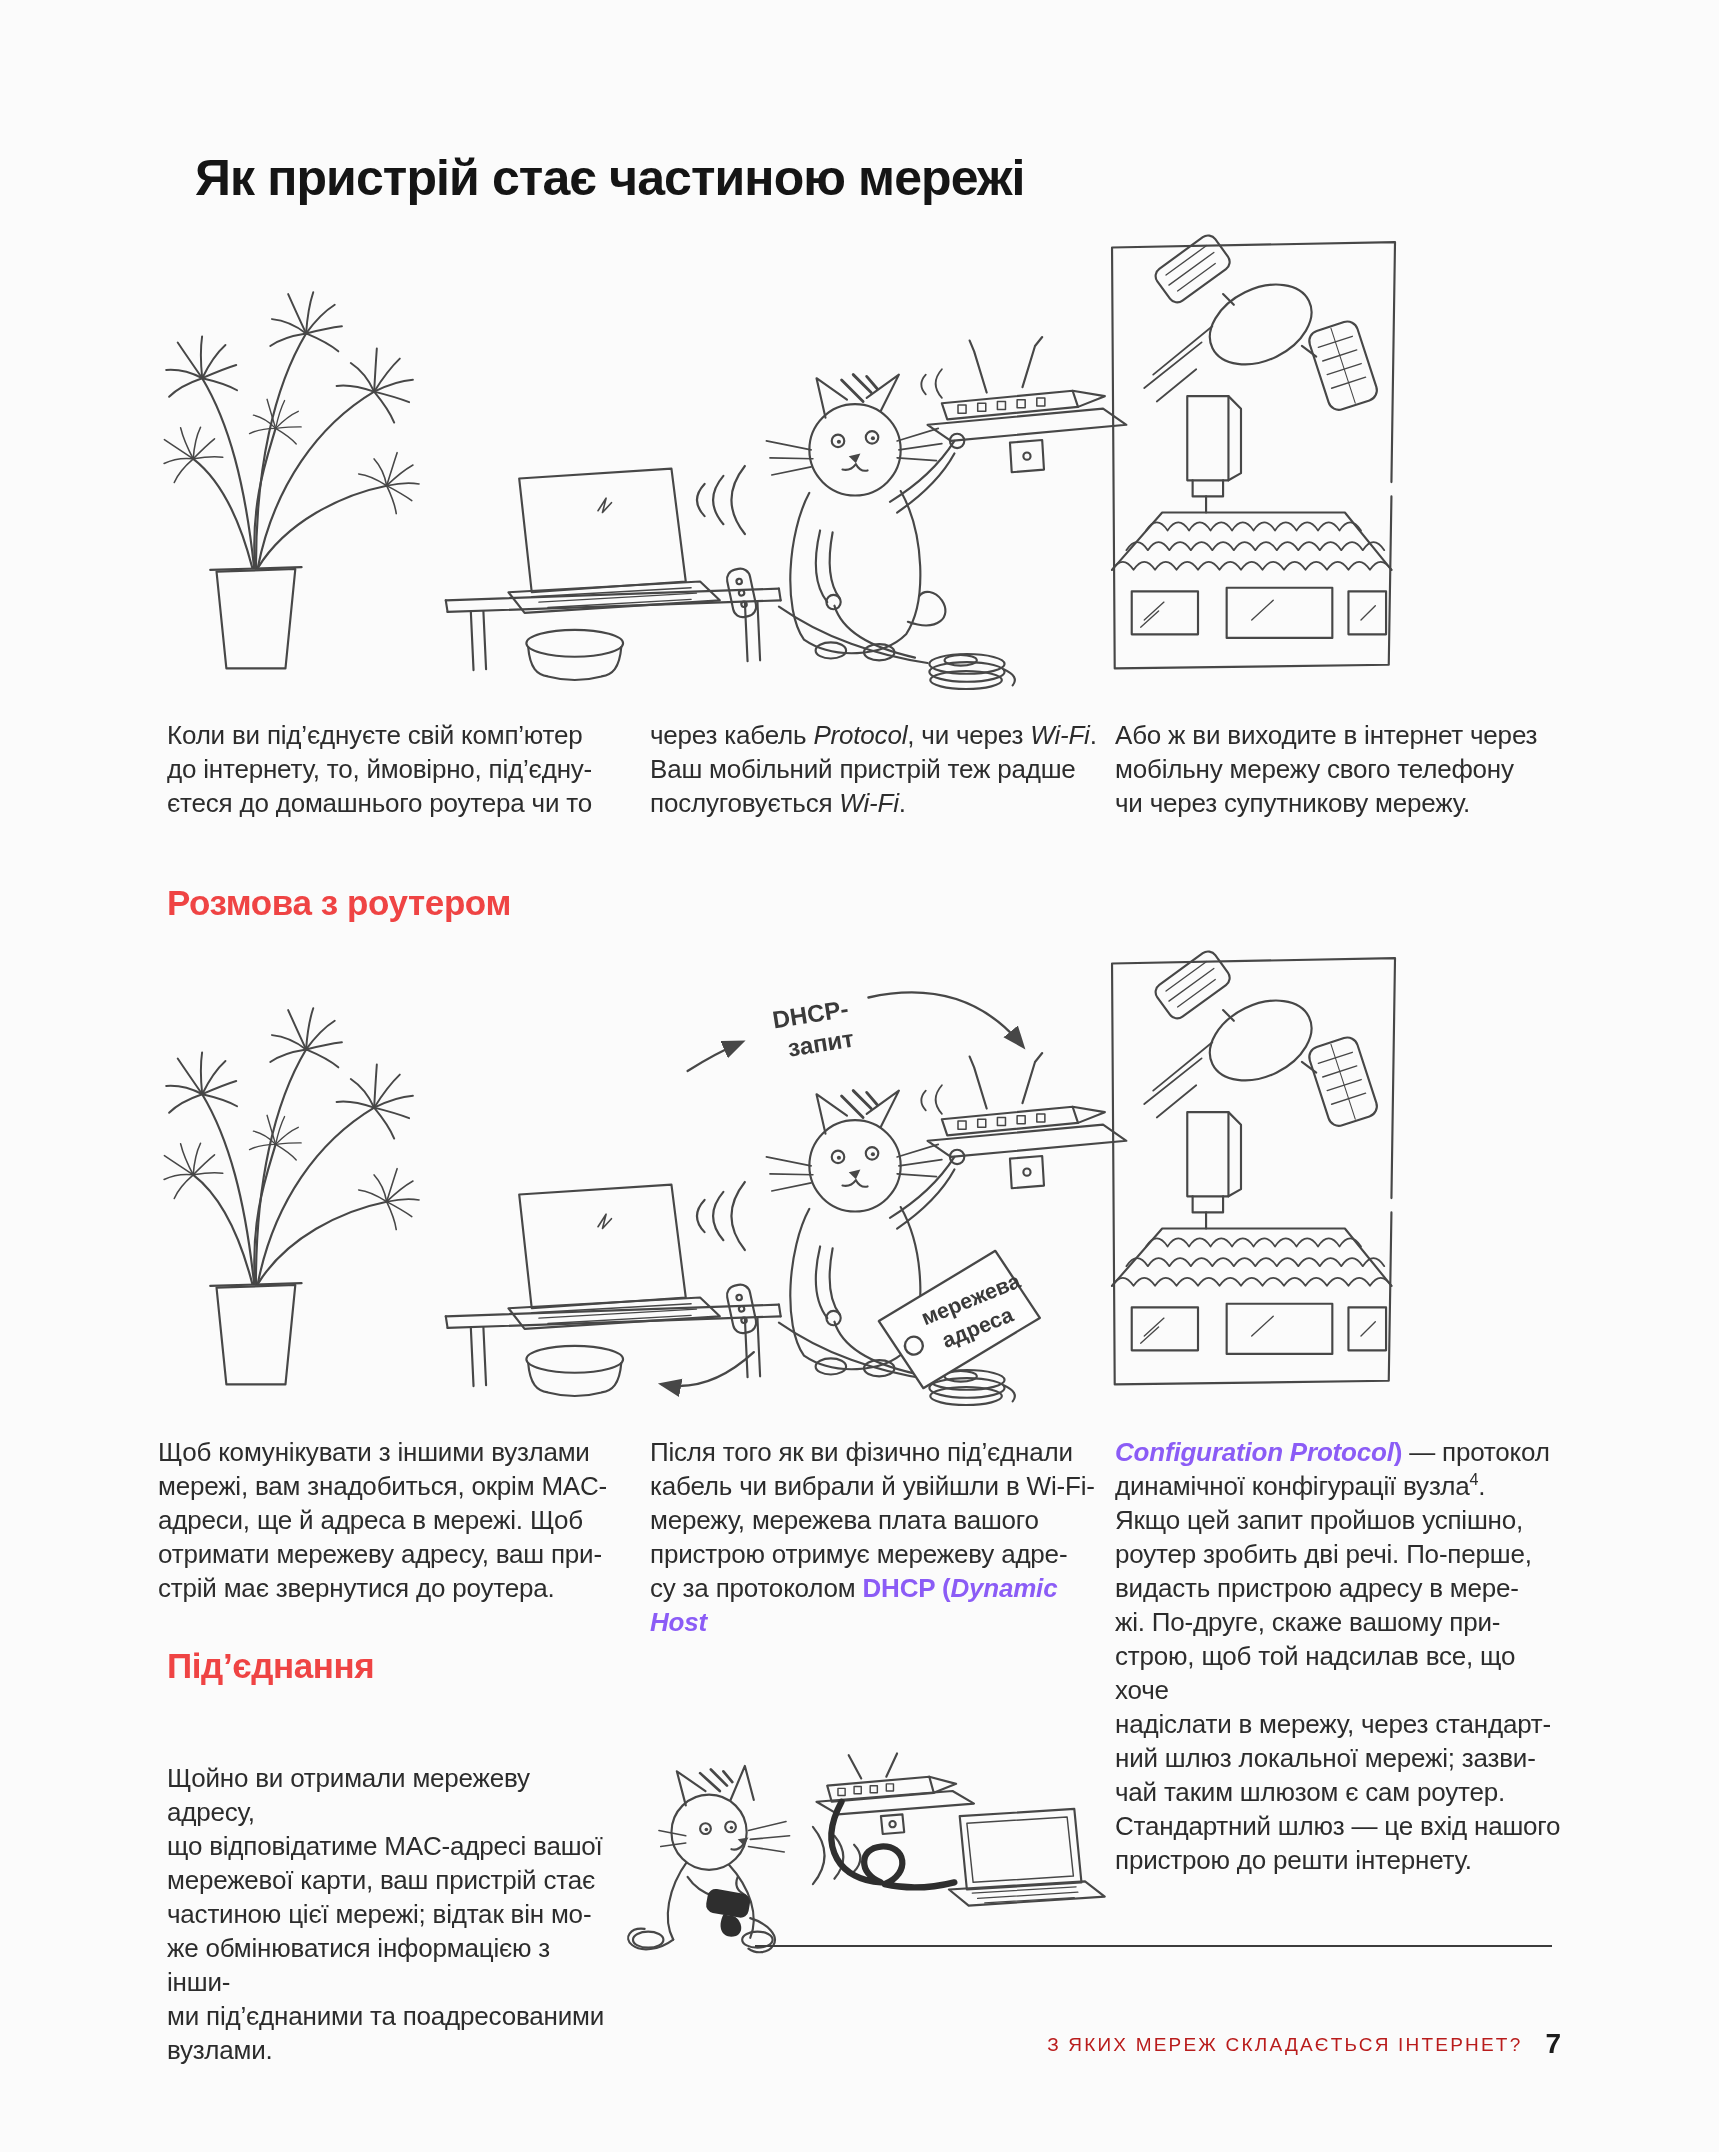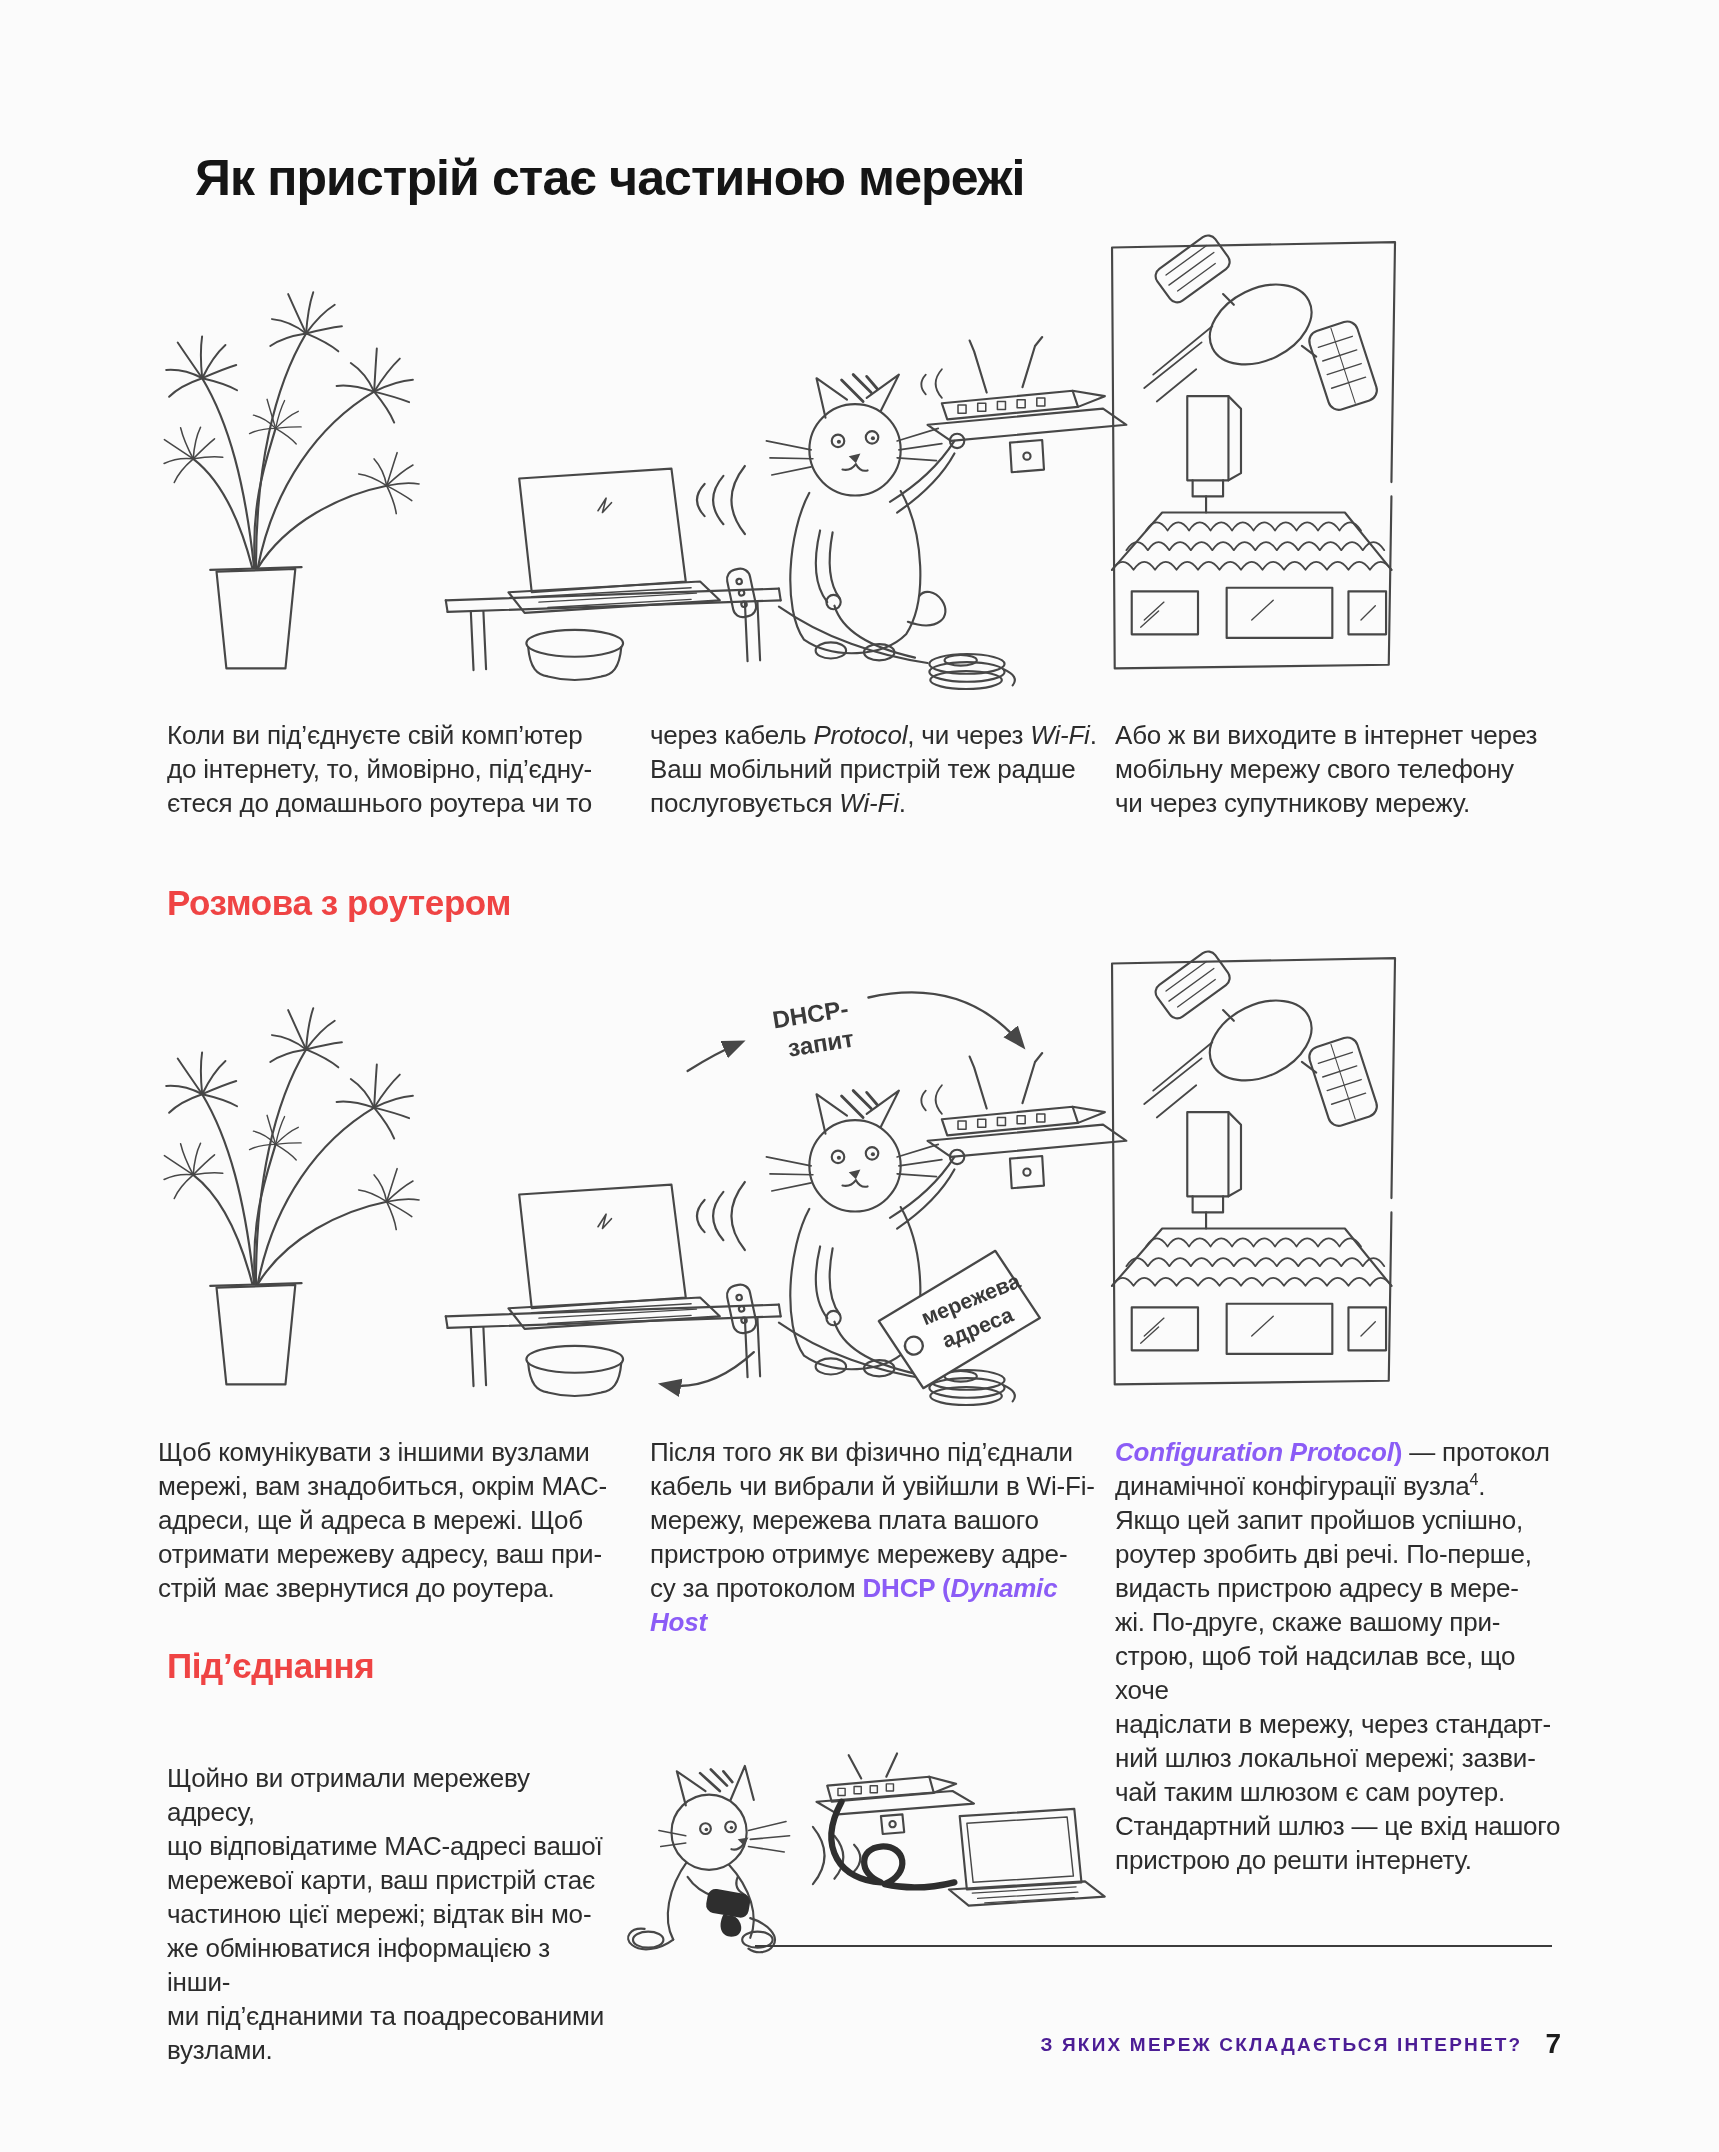--- a/index.html
+++ b/index.html
@@ -26,22 +26,22 @@
   sup{font-size:0.62em;line-height:0;}
   .illus{position:absolute;}
   .illus path,.illus rect,.illus circle,.illus ellipse,.illus line{vector-effect:none;}
   .rule{
     left:755px;top:1945px;width:797px;height:1.8px;background:#3c3c3c;
   }
   .footer{
     right:159px;top:2026px;text-align:right;white-space:nowrap;
   }
   .footer .caption{
-    font-size:19px;letter-spacing:2.2px;color:#4c1d95;
-    text-transform:uppercase;font-weight:700;
+    font-size:19px;letter-spacing:2.2px;color:#b91c1c;
+    text-transform:uppercase;font-weight:400;
   }
   .footer .pagenum{
     font-size:28px;font-weight:700;color:#1c1c1c;margin-left:23px;
     position:relative;top:1.8px;
   }
   svg text{font-family:"Liberation Sans","DejaVu Sans",sans-serif;}
 </style>
 </head>
 <body>
 

